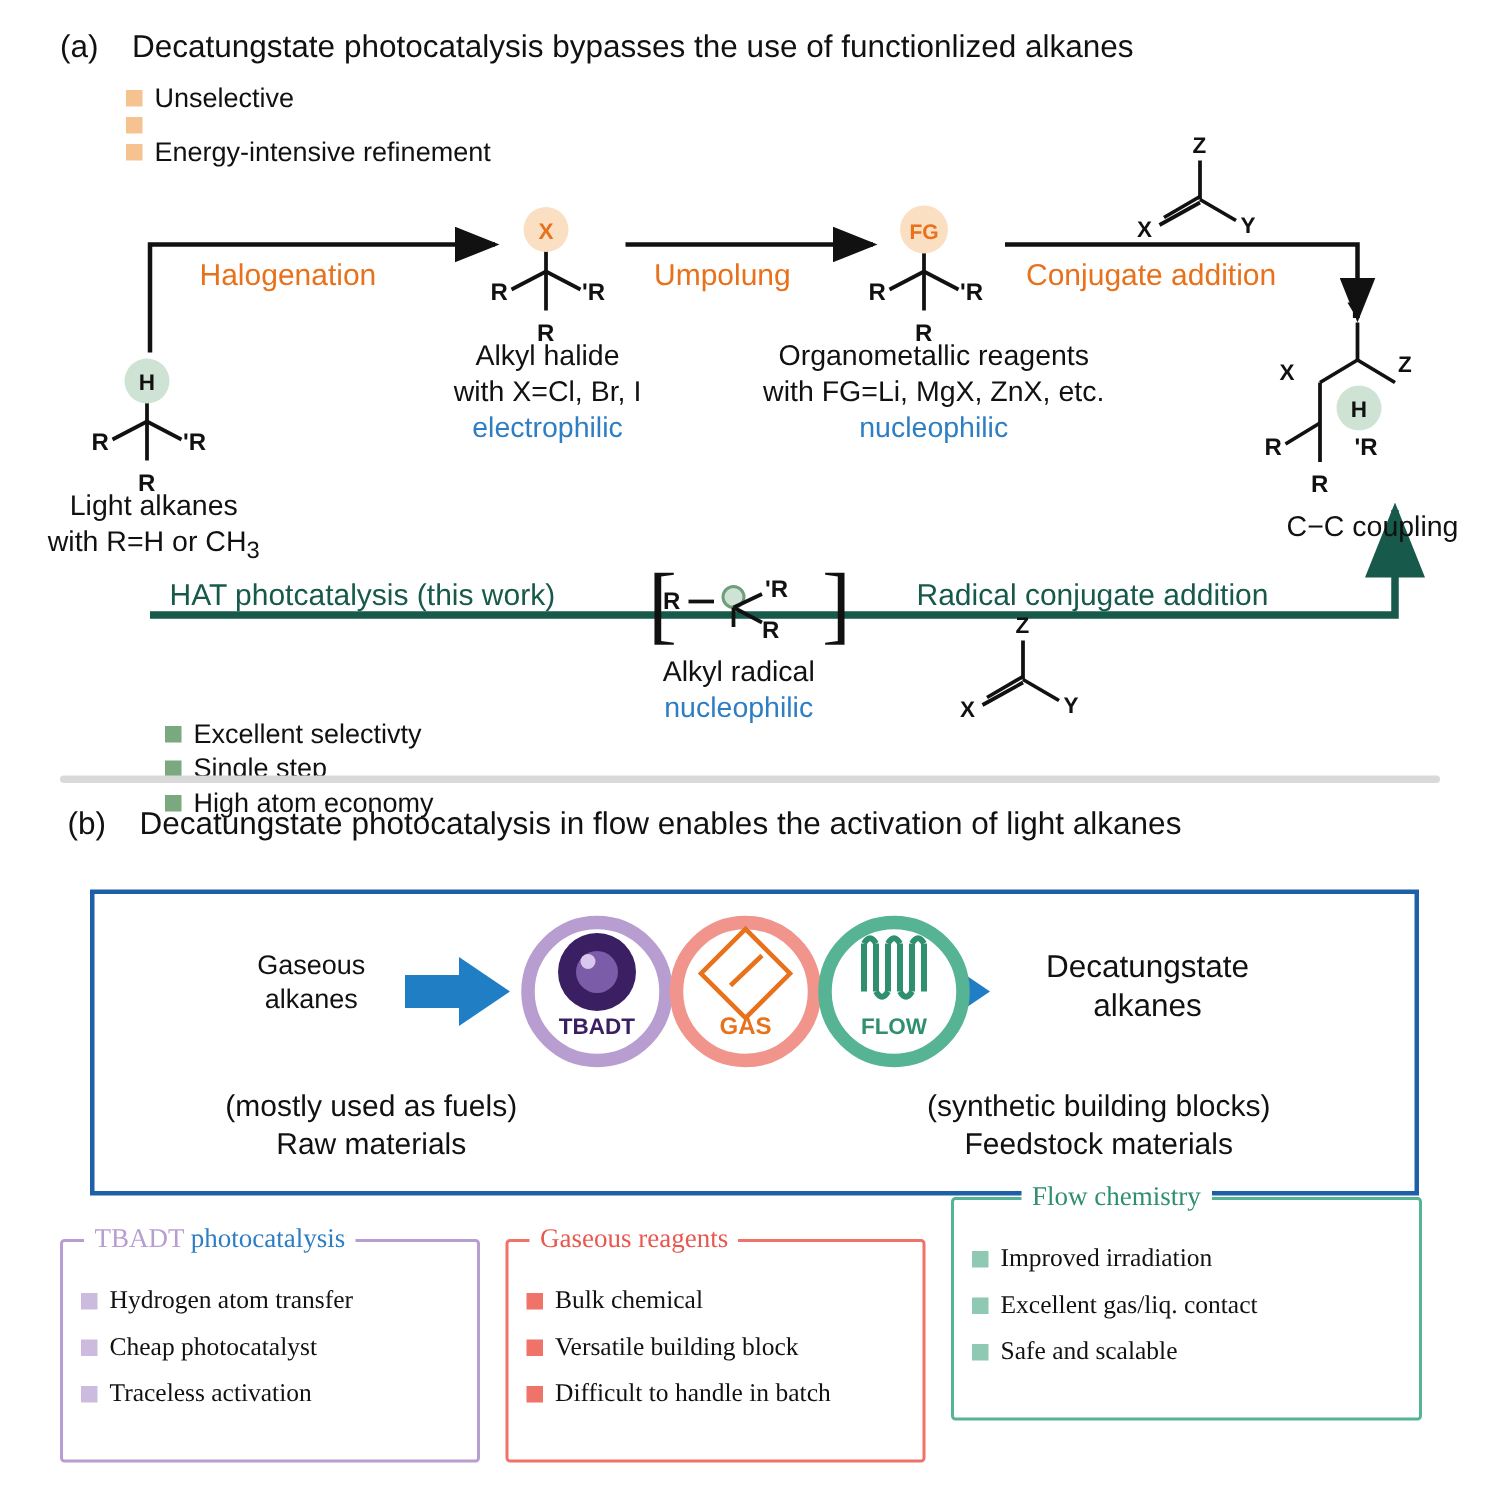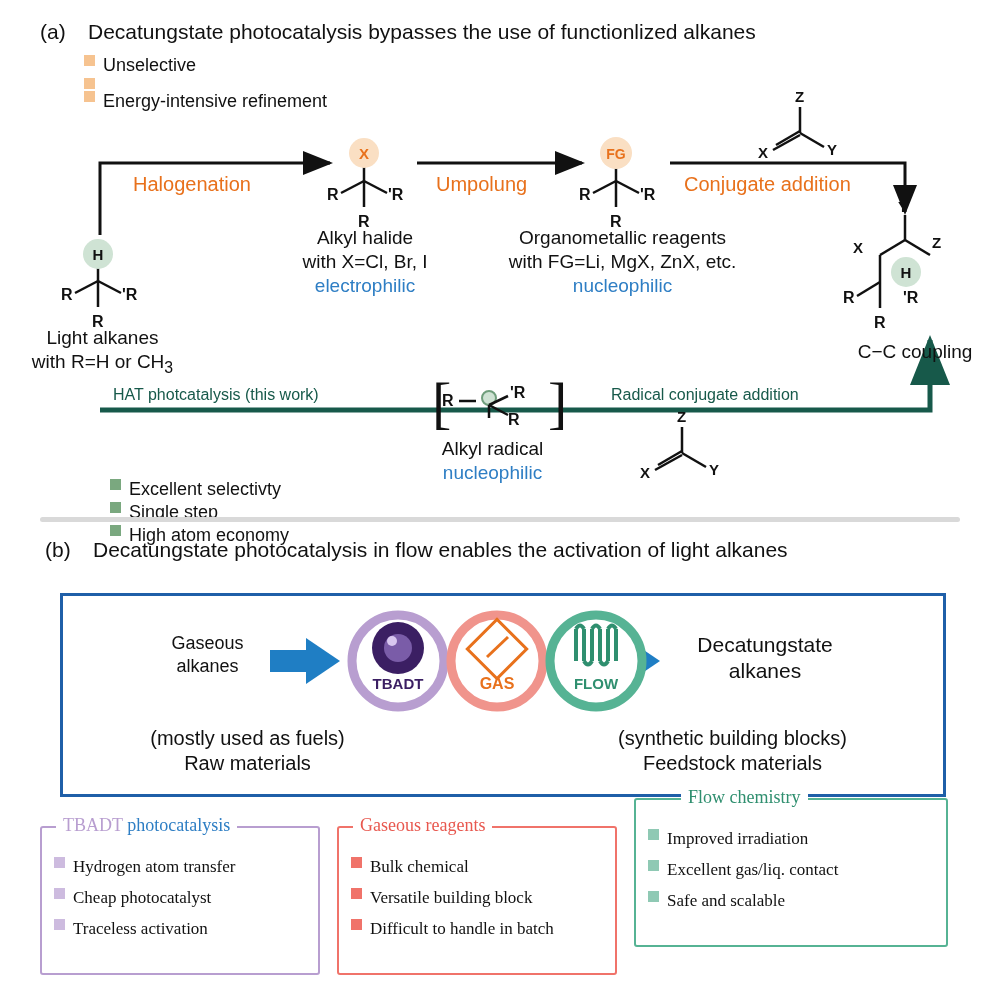--- a/index.html
+++ b/index.html
@@ -1,29 +1,29 @@
 <!DOCTYPE html>
 <html><head>
 <meta charset="utf-8">
 <style>
   html,body{margin:0;padding:0;}
   body{width:1004px;height:996px;background:#ffffff;font-family:"Liberation Sans",sans-serif;color:#111;position:relative;overflow:hidden;}
   .abs{position:absolute;}
   .panel-label{font-size:21px;color:#111;}
   .panel-title{font-size:21px;color:#111;}
-  .bullet-row{display:flex;align-items:flex-start;gap:8px;margin:2px 0;}
+  .bullet-row{display:flex;align-items:center;gap:8px;margin:2px 0;}
   .bullet{width:11px;height:11px;display:inline-block;}
   .bullet.orange{background:#f6c390;}
   .bullet.green{background:#7aa87f;}
   .bullet.purple{background:#cdbbdf;}
   .bullet.red{background:#f0736a;}
   .bullet.teal{background:#8fc9b4;}
   .bullet-text{font-size:18px;color:#111;}
   .label-orange{color:#e8711c;font-size:20px;}
-  .label-green{color:#17594a;font-size:16px;}
+  .label-green{color:#17594a;font-size:20px;}
   .label-blue{color:#2e7ec4;font-size:19px;}
   .txt{font-size:19px;color:#111;text-align:center;line-height:1.25;}
   svg{overflow:visible;}
   .sep{position:absolute;height:5px;background:#d9d9d9;border-radius:3px;}
   .box-b{position:absolute;border:3px solid #1f5fa8;background:#fff;}
   .legend-box{position:absolute;border:2px solid #f9a8d4;border-radius:3px;font-family:Liberation Serif, serif;}
   .legend-title{position:absolute;background:#fff;padding:0 7px;font-size:18px;top:-13px;left:14px;white-space:nowrap;}
   .legend-items{padding:18px 10px 10px 12px;}
   .legend-items .bullet-row{margin:11px 0;}
   .legend-items .bullet-text{font-size:17px;}

